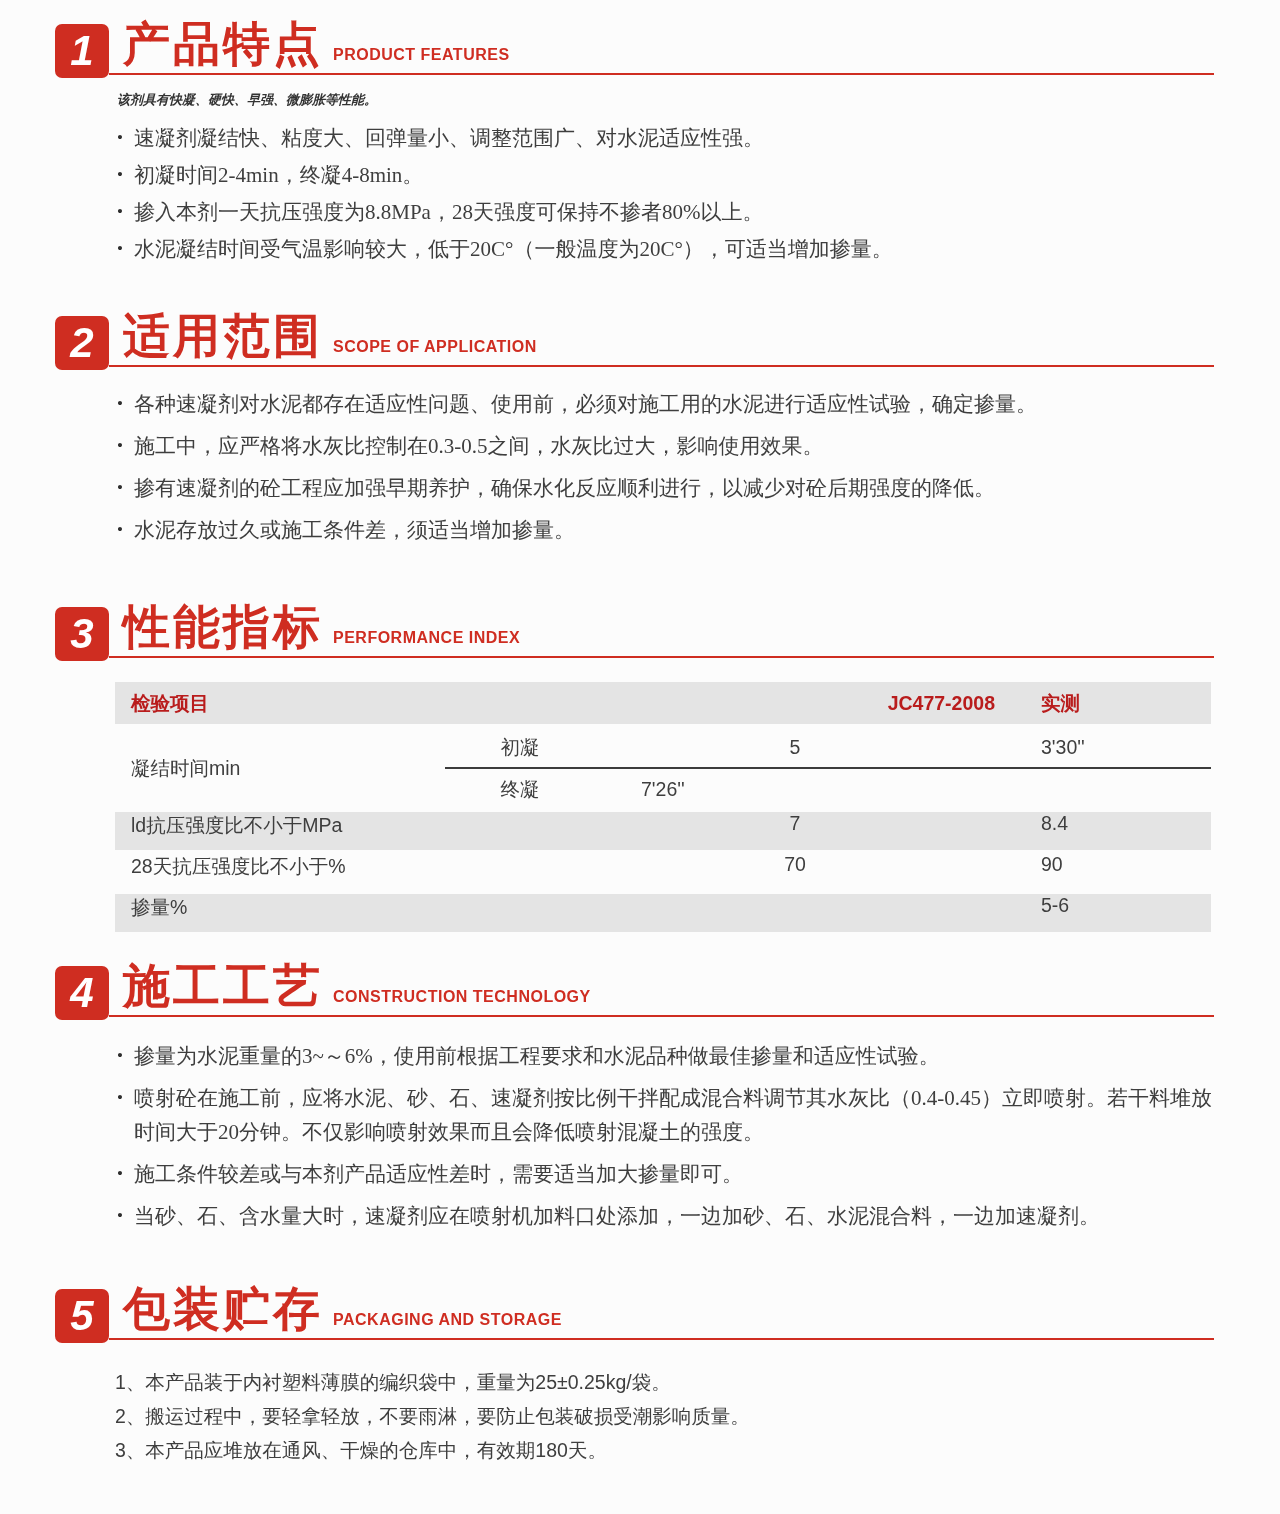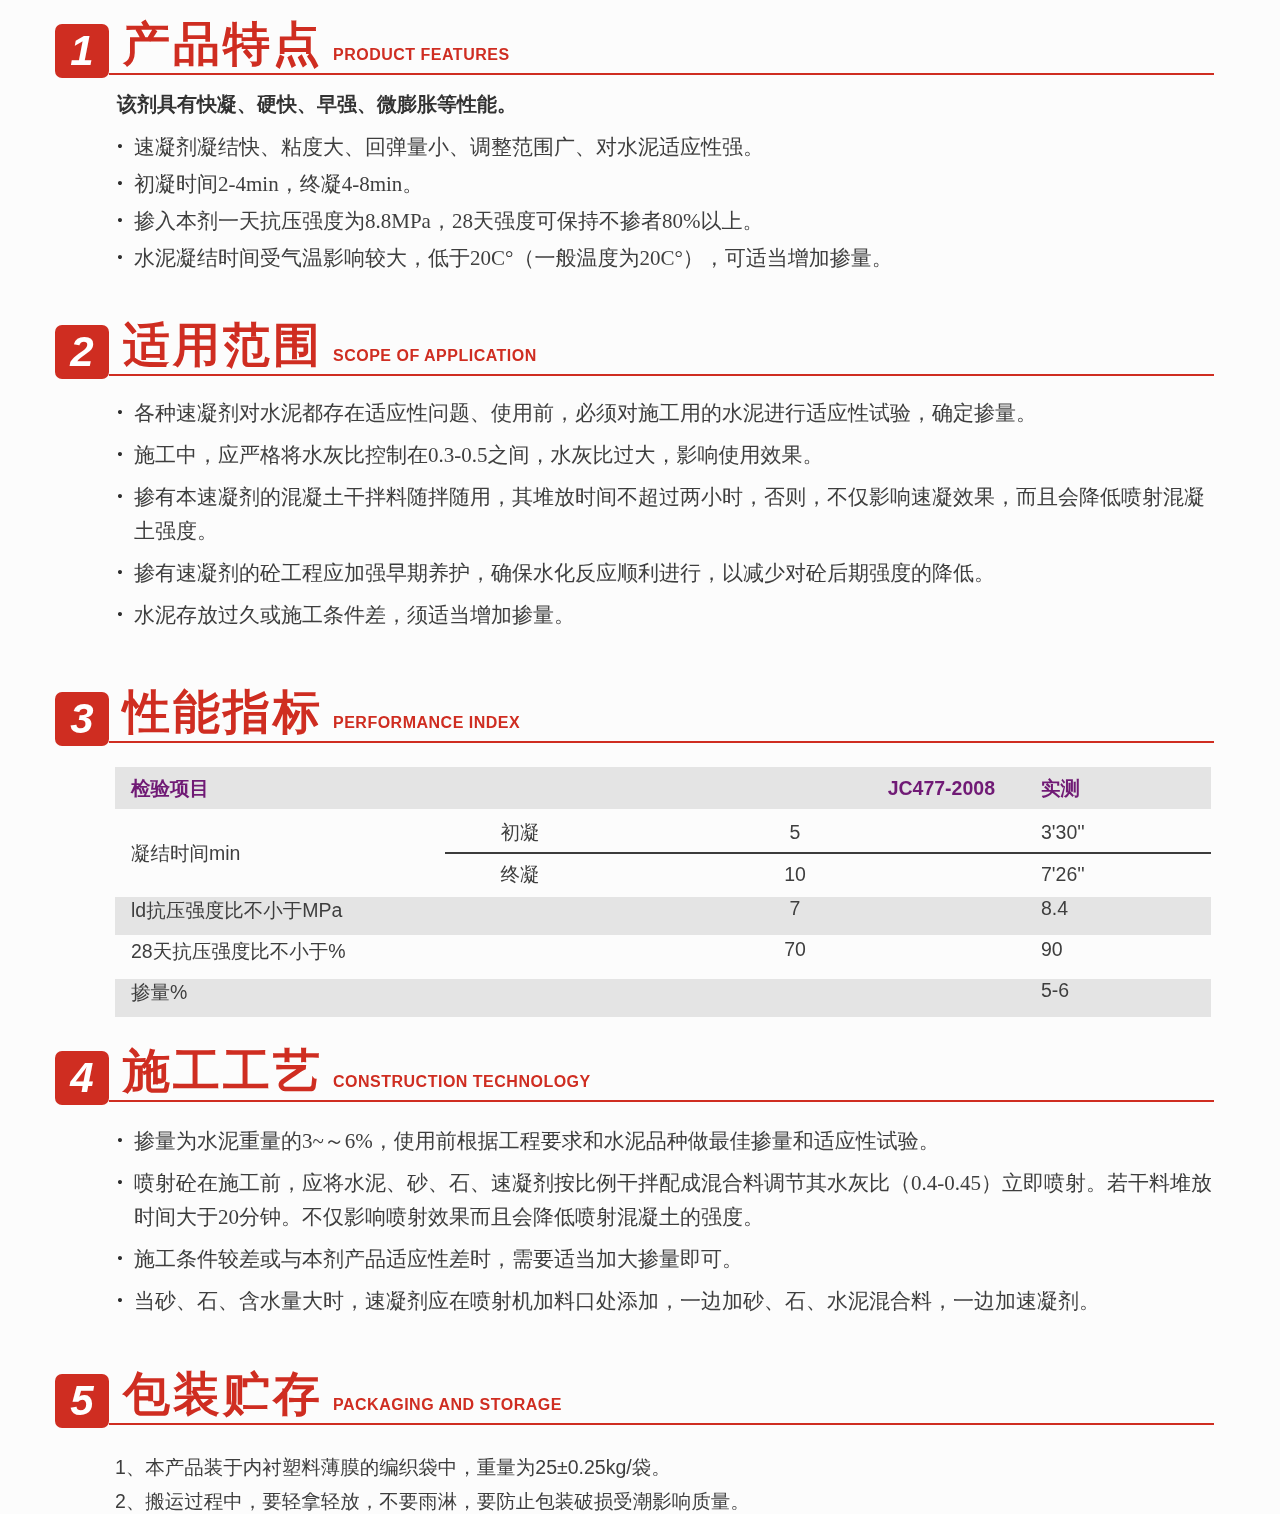--- a/index.html
+++ b/index.html
@@ -29,42 +29,43 @@
   }
   .cn-title{
     font-size:47px;font-weight:bold;color:var(--accent);
     line-height:1;letter-spacing:3px;
   }
   .en-title{
     font-size:16px;font-weight:bold;color:var(--accent);
     margin-left:10px;letter-spacing:0.5px;
   }
   .intro{
-    font-weight:bold;font-size:20px;color:#333;
+    font-weight:bold;font-size:13px;color:#333;
     margin:16px 0 6px 62px;
+    font-style:italic;
   }
   ul.bullets{
     list-style:none;margin:12px 0 0 60px;padding:0;
     font-size:21px;
     font-family:Liberation Serif, serif;
   }
   ul.bullets li{
     position:relative;padding-left:19px;
     line-height:34px;margin-bottom:3px;
   }
   ul.bullets li::before{
     content:"\2022";position:absolute;left:2px;top:0;
     color:#2e2e2e;font-size:17px;
   }
   ul.bullets.spaced li{margin-bottom:8px;}
   
   .ptable{margin:24px 0 0 60px;width:1096px;font-size:19.5px;}
   .t-head{
     display:flex;align-items:center;height:42px;
-    background:var(--row-gray);font-weight:bold;margin-bottom:3px;color:#701a75;
+    background:var(--row-gray);font-weight:bold;margin-bottom:3px;color:#b91c1c;
   }
   .c-item{width:330px;padding-left:16px;box-sizing:border-box;}
   .c-sub{width:150px;text-align:center;}
   .c-std{width:400px;text-align:right;}
   .c-meas{flex:1;padding-left:46px;}
   .setting-block{display:flex;margin-bottom:3px;background:transparent;}
   .setting-label{
     width:330px;padding-left:16px;box-sizing:border-box;
     display:flex;align-items:center;
   }
@@ -116,21 +117,20 @@
   <div class="sec-header">
     <div class="badge">2</div>
     <div class="title-wrap">
       <span class="cn-title">适用范围</span>
       <span class="en-title">SCOPE OF APPLICATION</span>
     </div>
   </div>
   <ul class="bullets spaced" style="margin-top:20px;">
     <li>各种速凝剂对水泥都存在适应性问题、使用前，必须对施工用的水泥进行适应性试验，确定掺量。</li>
     <li>施工中，应严格将水灰比控制在0.3-0.5之间，水灰比过大，影响使用效果。</li>
-    <li>掺有本速凝剂的混凝土干拌料随拌随用，其堆放时间不超过两小时，否则，不仅影响速凝效果，而且会降低喷射混凝土强度。</li>
     <li>掺有速凝剂的砼工程应加强早期养护，确保水化反应顺利进行，以减少对砼后期强度的降低。</li>
     <li>水泥存放过久或施工条件差，须适当增加掺量。</li>
   </ul>
 </div>
 
 <div class="section" id="sec-3">
   <div class="sec-header">
     <div class="badge">3</div>
     <div class="title-wrap">
       <span class="cn-title">性能指标</span>
@@ -149,21 +149,20 @@
     <div class="setting-block">
       <div class="setting-label">凝结时间min</div>
       <div class="setting-rows">
         <div class="setting-row">
           <div class="s-sub">初凝</div>
           <div class="s-std">5</div>
           <div class="s-meas">3'30''</div>
         </div>
         <div class="setting-row">
           <div class="s-sub">终凝</div>
-          <div class="s-std">10</div>
           <div class="s-meas">7'26''</div>
         </div>
       </div>
     </div>
 
     <div class="t-row gray">
       <div class="c-label">ld抗压强度比不小于MPa</div>
       <div class="c-std2">7</div>
       <div class="c-meas2">8.4</div>
     </div>

